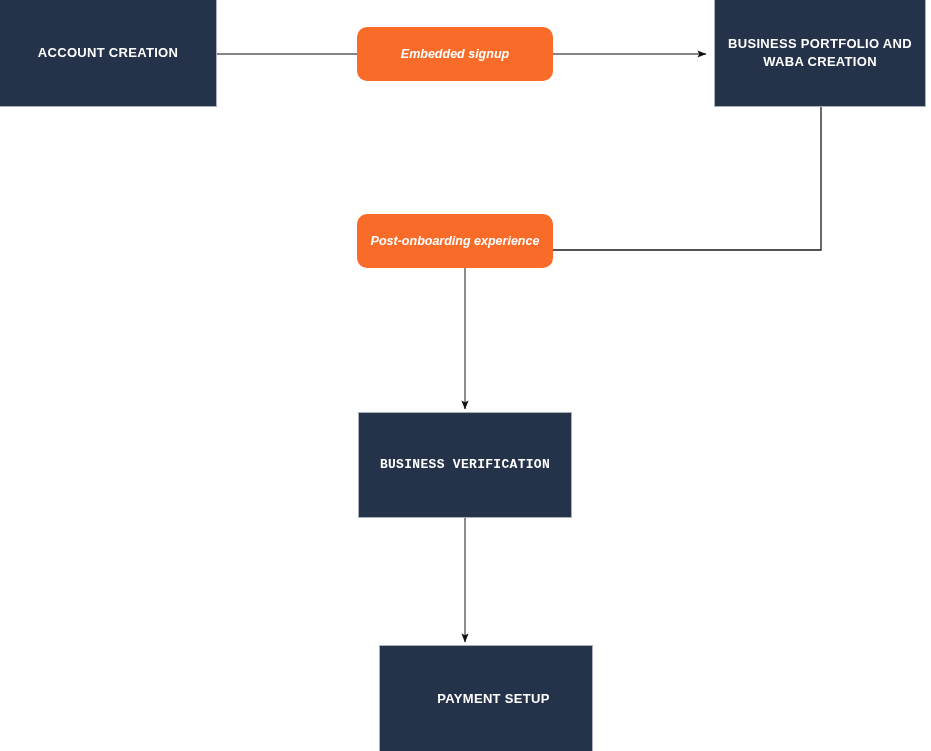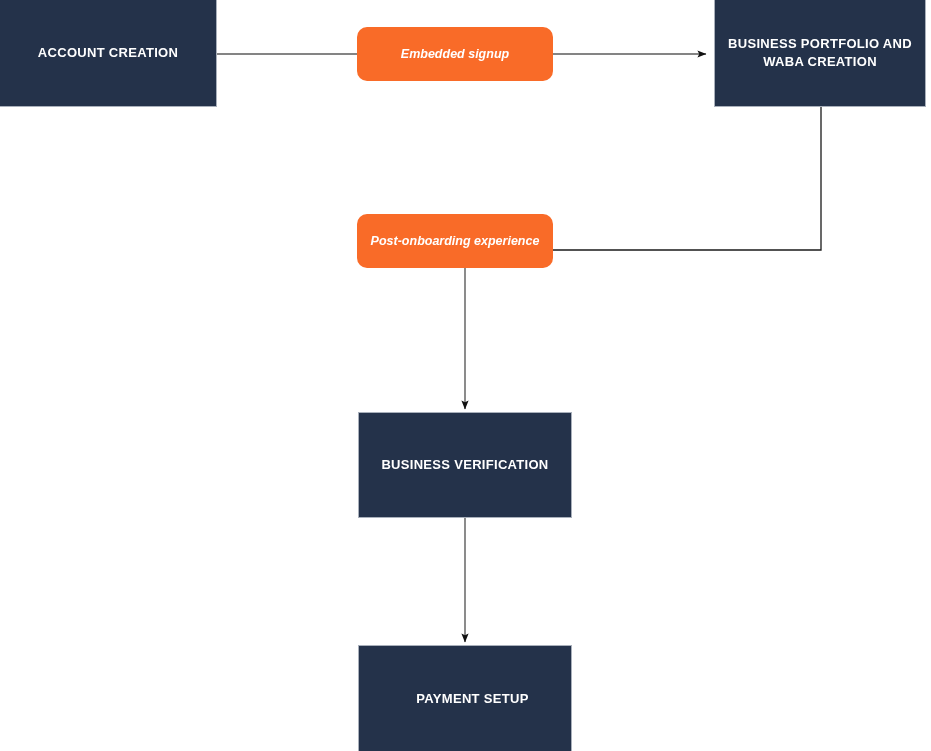--- a/index.html
+++ b/index.html
@@ -62,22 +62,22 @@
     font-style: italic;
     font-weight: bold;
     line-height: 1.3;
   }
 
   
   #node-account-creation    { left: -1px;  top: -1px;  width: 218px; height: 108px; }
   #node-embedded-signup     { left: 357px; top: 27px;  width: 196px; height: 54px;  }
   #node-business-portfolio  { left: 714px; top: -1px;  width: 212px; height: 108px; }
   #node-post-onboarding     { left: 357px; top: 214px; width: 196px; height: 54px; align-items: center;  }
-  #node-business-verification { left: 358px; top: 412px; width: 214px; height: 106px; }
-  #node-payment-setup       { left: 358px; top: 645px; width: 214px; height: 107px; padding-left: 15px; }
+  #node-business-verification { left: 358px; top: 412px; width: 214px; height: 106px; font-family: Liberation Mono, monospace; }
+  #node-payment-setup       { left: 379px; top: 645px; width: 214px; height: 107px; padding-left: 15px; }
 </style>
 </head>
 <body>
 
 <div id="canvas">
 
   <svg id="edges" width="931" height="751" viewBox="0 0 931 751" xmlns="http://www.w3.org/2000/svg">
     <defs>
       <marker id="arrow-end" markerWidth="10" markerHeight="10" refX="8.6" refY="4" orient="auto" markerUnits="userSpaceOnUse">
         <path d="M0,0.4 L9,4 L0,7.6 L1.9,4 Z" fill="#111111"></path>

